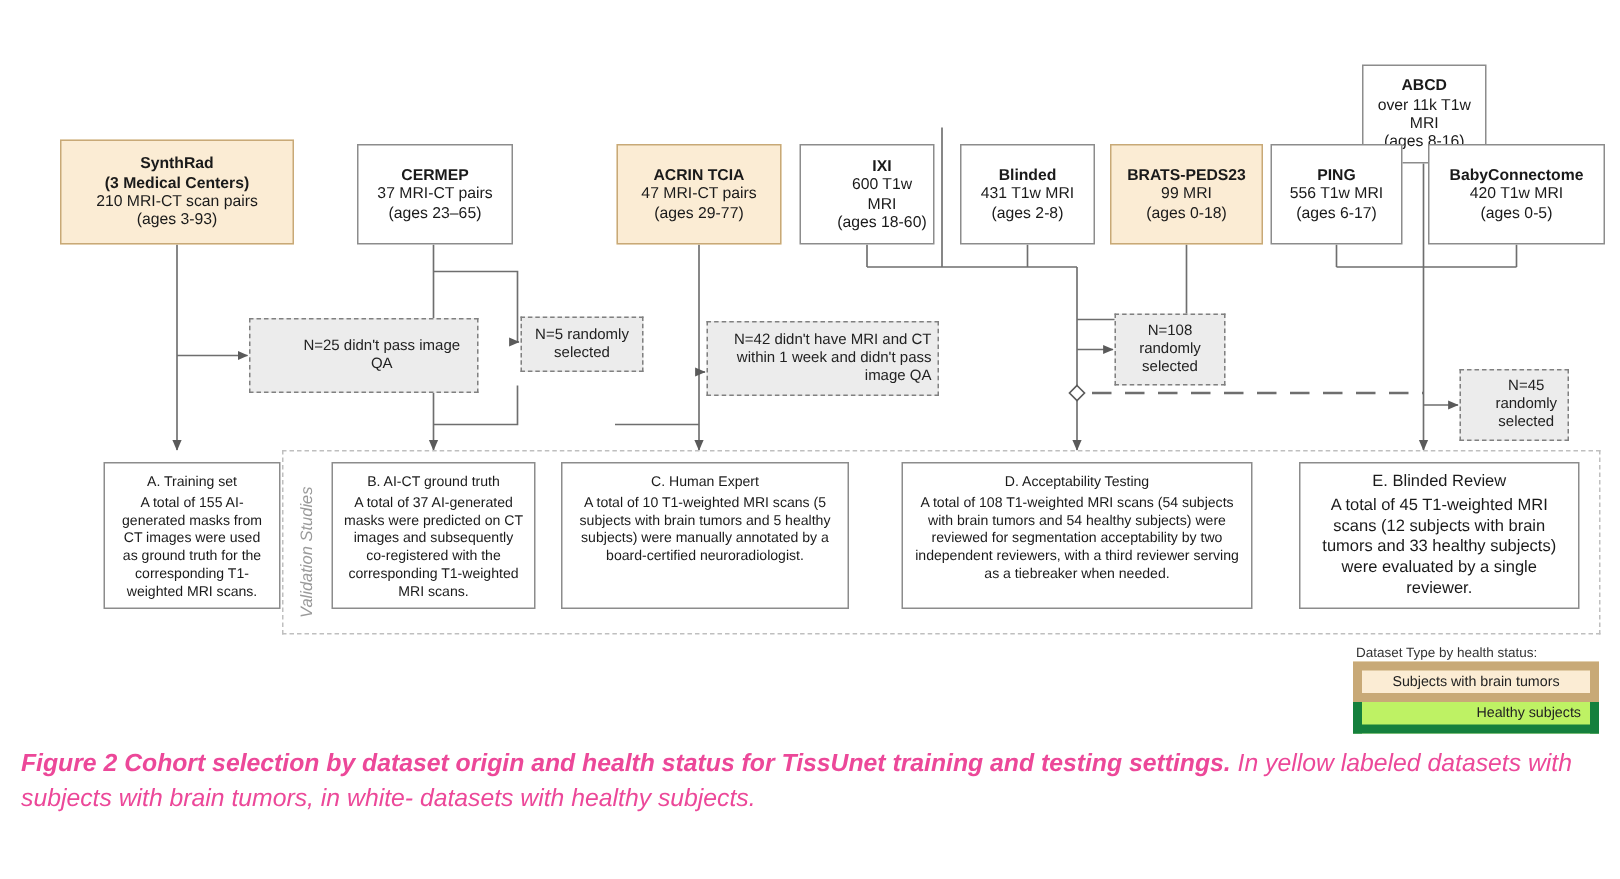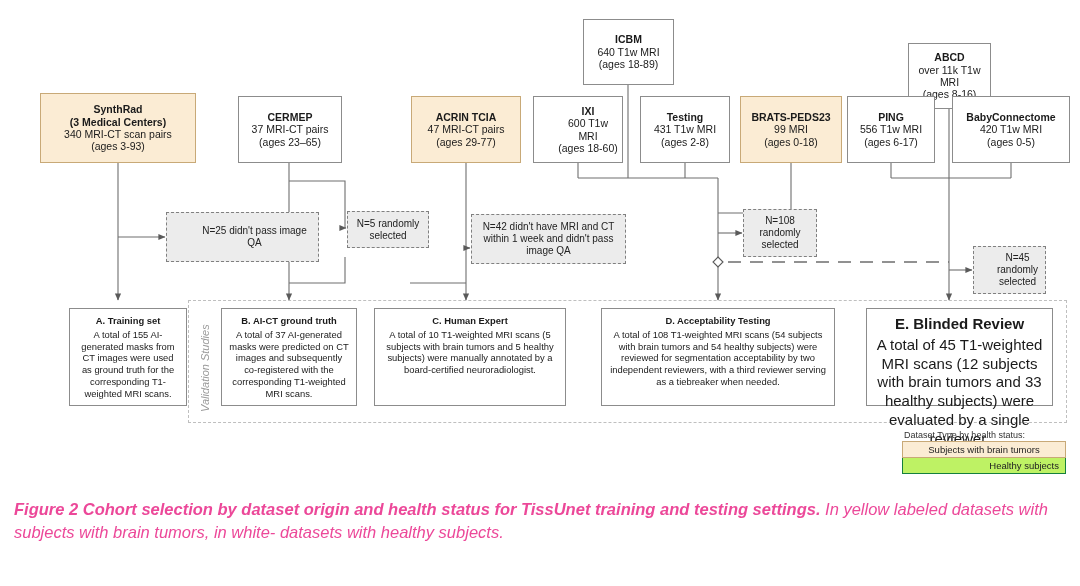--- a/index.html
+++ b/index.html
@@ -30,38 +30,38 @@
     display:flex;align-items:center;justify-content:center;
     text-align:center;line-height:1.2;color:#222;
     padding:2px 4px;
   }
 
   .outcome{
     position:absolute;box-sizing:border-box;
     border:1px solid #8c8c8c;background:#ffffff;
     padding:6px 7px;text-align:center;line-height:1.25;
   }
-  .outcome .ttl{font-weight:bold;display:block;margin-bottom:2px;}
+  .outcome .ttl{font-weight:normal;display:block;margin-bottom:2px;}
   .outcome .body{display:block;}
 
   #validation-group{
     position:absolute;box-sizing:border-box;
     border:1px dashed #bfbfbf;background:transparent;
   }
   #validation-label{
     position:absolute;
     color:#9a9a9a;font-style:italic;
     transform:rotate(-90deg);transform-origin:left top;
     white-space:nowrap;
   }
 
   #legend{position:absolute;box-sizing:border-box;}
   #legend .lgd-title{font-size:9px;color:#333;margin-bottom:1px;padding-left:2px;}
   #legend .sw{
-    box-sizing:border-box;border:1px solid #15803d;
+    box-sizing:border-box;border:6px solid #15803d;
     text-align:center;font-size:9.5px;color:#222;padding:2px 6px;
   }
   #legend .sw.tumor-sw{background:#fbecd4;border-color:#c8a977;}
   #legend .sw.healthy-sw{background:#bef264;border-top:none;text-align:right;}
 
   #caption{
     position:absolute;left:14px;top:498px;width:1052px;
     font-style:italic;font-size:16.5px;line-height:1.42;color:#ec4899;
   }
   #caption b{font-weight:bold;}
@@ -118,50 +118,45 @@
       </g>
 
       <g>
         <path d="M718,257 L723,262 L718,267 L713,262 Z" fill="#ffffff" stroke="#5a5a5a" stroke-width="1.1"></path>
       </g>
     </svg>
 
     <div class="node tumor" style="left:40px;top:93px;width:156px;height:70px;font-size:10.5px;">
       <span class="ln ttl">SynthRad</span>
       <span class="ln ttl">(3 Medical Centers)</span>
-      <span class="ln">340 MRI-CT scan pairs</span>
+      <span class="ln">210 MRI-CT scan pairs</span>
       <span class="ln">(ages 3-93)</span>
     </div>
 
     <div class="node" style="left:238px;top:96px;width:104px;height:67px;font-size:10.5px;">
       <span class="ln ttl">CERMEP</span>
       <span class="ln">37 MRI-CT pairs</span>
       <span class="ln">(ages 23–65)</span>
     </div>
 
     <div class="node tumor" style="left:411px;top:96px;width:110px;height:67px;font-size:10.5px;">
       <span class="ln ttl">ACRIN TCIA</span>
       <span class="ln">47 MRI-CT pairs</span>
       <span class="ln">(ages 29-77)</span>
     </div>
 
-    <div class="node" style="left:583px;top:19px;width:91px;height:66px;font-size:10.5px;">
-      <span class="ln ttl">ICBM</span>
-      <span class="ln">640 T1w MRI</span>
-      <span class="ln">(ages 18-89)</span>
-    </div>
 
     <div class="node" style="left:533px;top:96px;width:90px;height:67px;font-size:10.5px;padding-left:24px;">
       <span class="ln ttl">IXI</span>
       <span class="ln">600 T1w MRI</span>
       <span class="ln">(ages 18-60)</span>
     </div>
 
     <div class="node" style="left:640px;top:96px;width:90px;height:67px;font-size:10.5px;">
-      <span class="ln ttl">Testing</span>
+      <span class="ln ttl">Blinded</span>
       <span class="ln">431 T1w MRI</span>
       <span class="ln">(ages 2-8)</span>
     </div>
 
     <div class="node tumor" style="left:740px;top:96px;width:102px;height:67px;font-size:10.5px;">
       <span class="ln ttl">BRATS-PEDS23</span>
       <span class="ln">99 MRI</span>
       <span class="ln">(ages 0-18)</span>
     </div>
 
@@ -180,21 +175,21 @@
     <div class="node" style="left:952px;top:96px;width:118px;height:67px;font-size:10.5px;">
       <span class="ln ttl">BabyConnectome</span>
       <span class="ln">420 T1w MRI</span>
       <span class="ln">(ages 0-5)</span>
     </div>
 
     <div class="exclusion" style="left:166px;top:212px;width:153px;height:50px;font-size:10px;padding-left:28px;">N=25 didn't pass image QA</div>
 
     <div class="exclusion" style="left:347px;top:211px;width:82px;height:37px;font-size:10px;">N=5 randomly selected</div>
 
-    <div class="exclusion" style="left:471px;top:214px;width:155px;height:50px;font-size:10px;">N=42 didn't have MRI and CT within 1 week and didn't pass image QA</div>
+    <div class="exclusion" style="left:471px;top:214px;width:155px;height:50px;font-size:10px;text-align:right;">N=42 didn't have MRI and CT within 1 week and didn't pass image QA</div>
 
     <div class="exclusion" style="left:743px;top:209px;width:74px;height:48px;font-size:10px;">N=108 randomly selected</div>
 
     <div class="exclusion" style="left:973px;top:246px;width:73px;height:48px;font-size:10px;padding-left:20px;">N=45 randomly selected</div>
 
     <div id="validation-group" style="left:188px;top:300px;width:879px;height:123px;"></div>
     <div id="validation-label" style="left:199px;top:412px;font-size:11px;">Validation Studies</div>
 
     <div class="outcome" style="left:69px;top:308px;width:118px;height:98px;font-size:9.4px;">
       <span class="ttl">A. Training set</span>
@@ -209,21 +204,21 @@
     <div class="outcome" style="left:374px;top:308px;width:192px;height:98px;font-size:9.4px;">
       <span class="ttl">C. Human Expert</span>
       <span class="body">A total of 10 T1-weighted MRI scans (5 subjects with brain tumors and 5 healthy subjects) were manually annotated by a board-certified neuroradiologist.</span>
     </div>
 
     <div class="outcome" style="left:601px;top:308px;width:234px;height:98px;font-size:9.4px;">
       <span class="ttl">D. Acceptability Testing</span>
       <span class="body">A total of 108 T1-weighted MRI scans (54 subjects with brain tumors and 54 healthy subjects) were reviewed for segmentation acceptability by two independent reviewers, with a third reviewer serving as a tiebreaker when needed.</span>
     </div>
 
-    <div class="outcome" style="left:866px;top:308px;width:187px;height:98px;font-size:15px;">
+    <div class="outcome" style="left:866px;top:308px;width:187px;height:98px;font-size:11px;">
       <span class="ttl">E. Blinded Review</span>
       <span class="body">A total of 45 T1-weighted MRI scans (12 subjects with brain tumors and 33 healthy subjects) were evaluated by a single reviewer.</span>
     </div>
 
     <div id="legend" style="left:902px;top:430px;width:164px;">
       <div class="lgd-title">Dataset Type by health status:</div>
       <div class="sw tumor-sw">Subjects with brain tumors</div>
       <div class="sw healthy-sw">Healthy subjects</div>
     </div>
 

